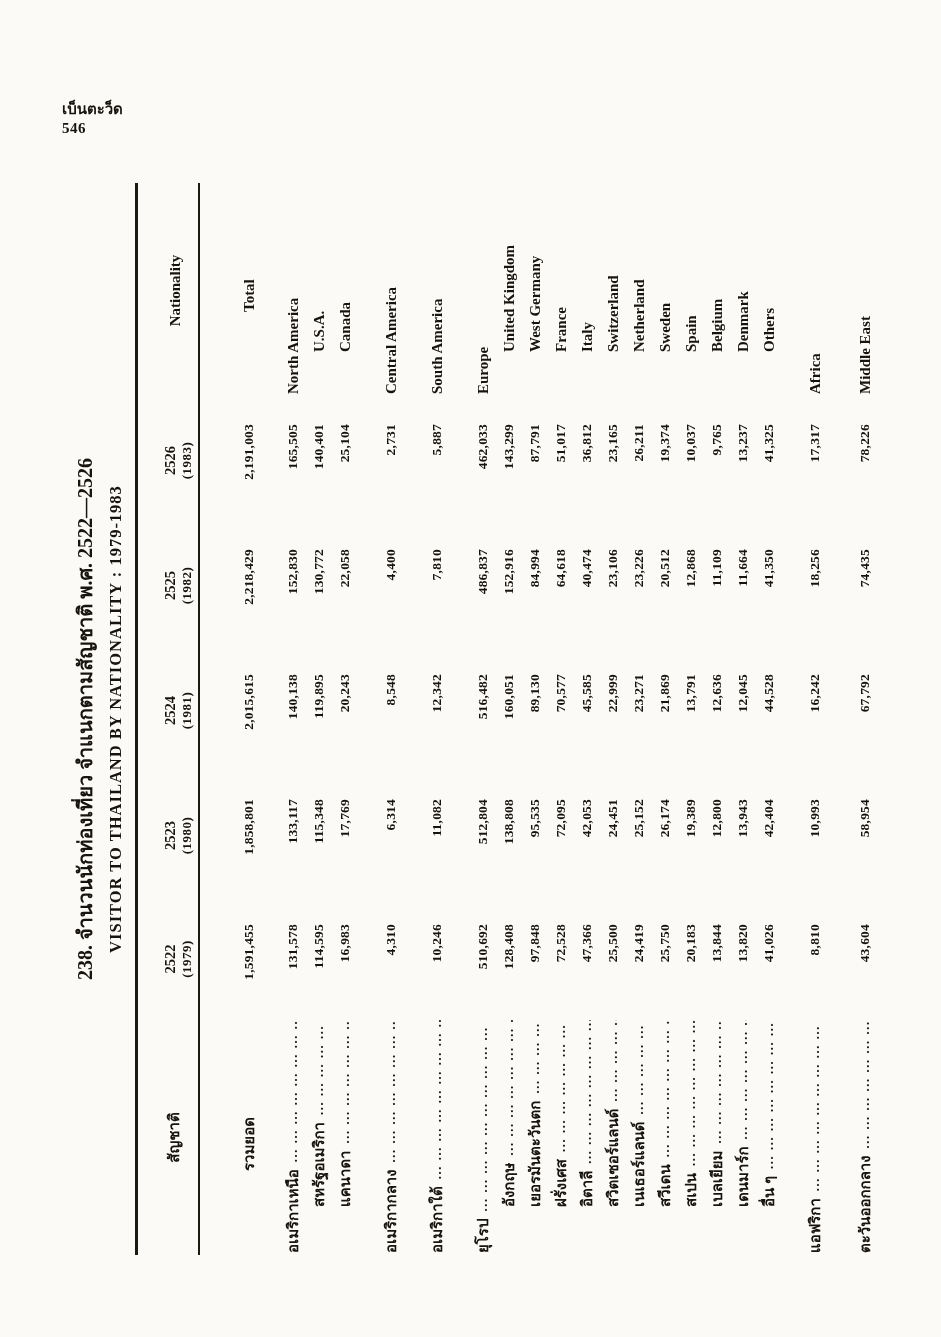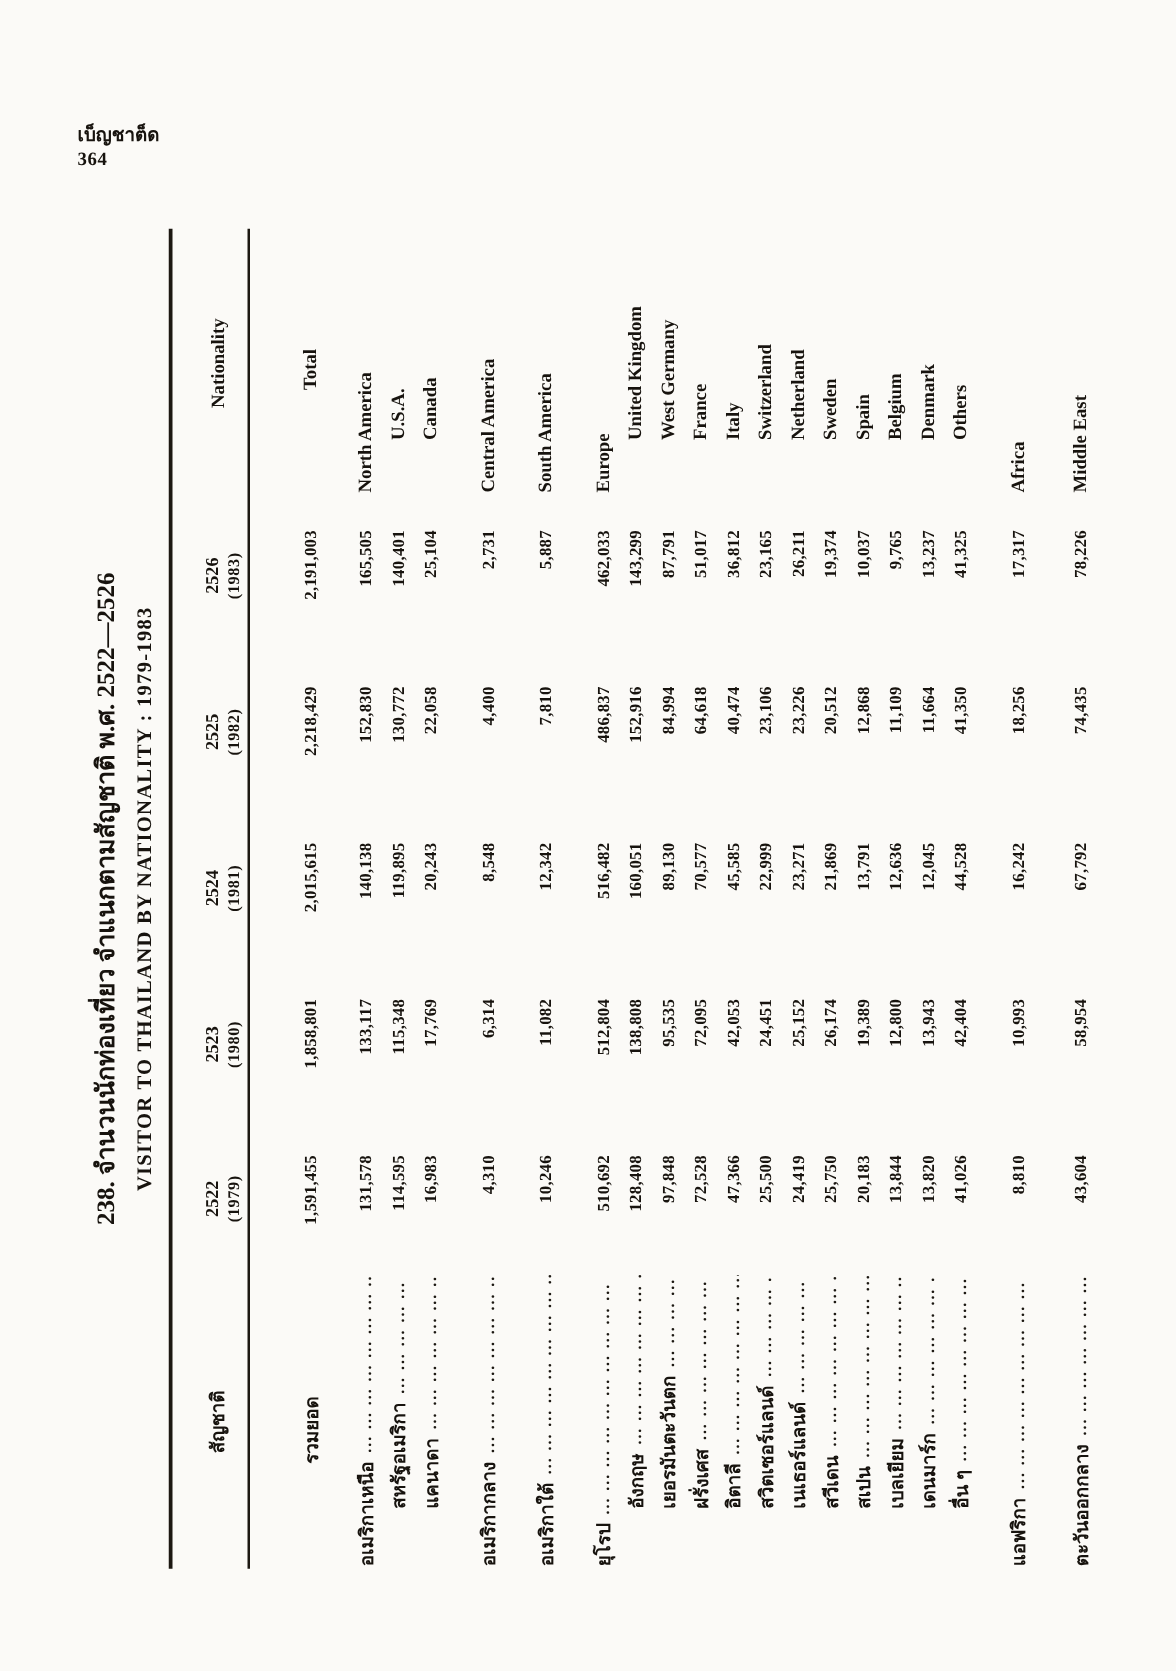--- a/index.html
+++ b/index.html
@@ -56,22 +56,22 @@
     flex:1 1 auto;overflow:hidden;white-space:nowrap;
     font-size:13px;letter-spacing:1.5px;padding-left:7px;color:#1c1812;
   }
 </style>
 </head>
 <body>
 
 <div class="page">
 
   <div class="running-head">
-    <div class="cat">เบ็ญชาต็ด</div>
-    <div class="pno">364</div>
+    <div class="cat">เบ็นตะว็ด</div>
+    <div class="pno">546</div>
   </div>
 
   <div class="rotated">
 
     <div class="titles">
       <div class="title-th">238.  จำนวนนักท่องเที่ยว  จำแนกตามสัญชาติ  พ.ศ. 2522—2526</div>
       <div class="title-en">VISITOR TO THAILAND BY NATIONALITY : 1979-1983</div>
     </div>
 
     <div class="tbl">

